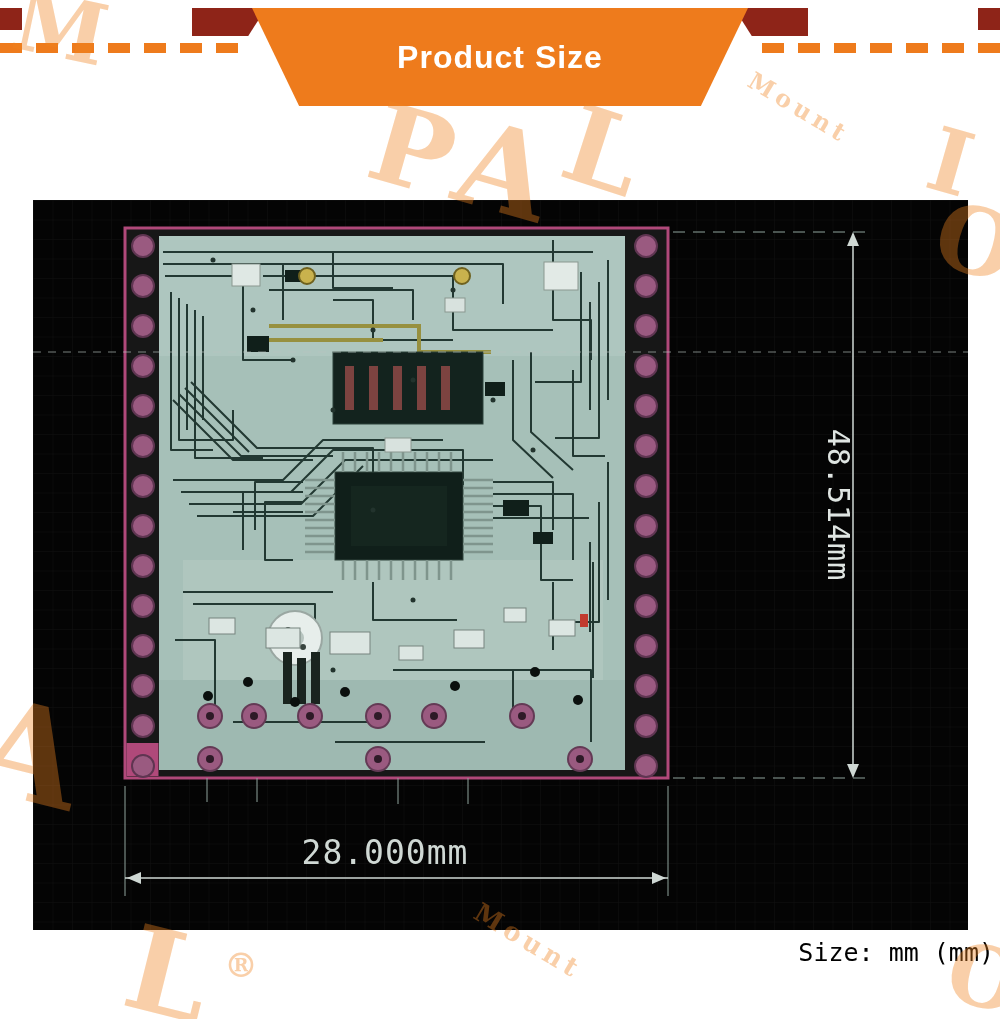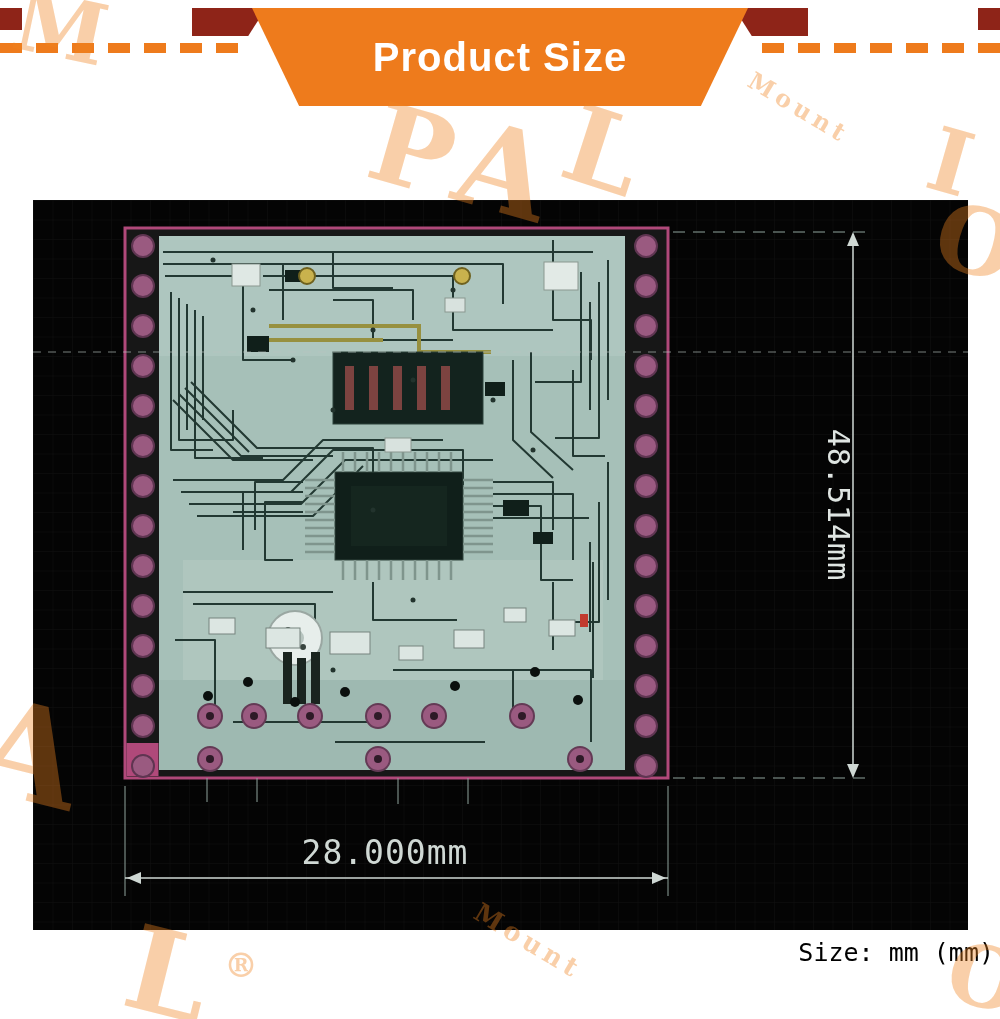--- a/index.html
+++ b/index.html
@@ -21,21 +21,21 @@
   .dash.right { left: 762px; width: 238px; }
   .ribbon-end { position: absolute; top: 8px; width: 74px; height: 28px; background: #8e2418; }
   .ribbon-end.left  { left: 192px; clip-path: polygon(0 0, 100% 0, 76% 100%, 0 100%); }
   .ribbon-end.right { left: 734px; clip-path: polygon(0 0, 100% 0, 100% 100%, 24% 100%); }
   .trapezoid {
     position: absolute; left: 252px; top: 8px; width: 496px; height: 98px;
     background: #ee7b1c;
     clip-path: polygon(0 0, 100% 0, 90.5% 100%, 9.5% 100%);
     display: flex; align-items: center; justify-content: center;
   }
-  .trapezoid h1 { margin: 0; color: #fff; font-size: 40px; font-weight: 700; letter-spacing: 1px; }
+  .trapezoid h1 { margin: 0; color: #fff; font-size: 32px; font-weight: 700; letter-spacing: 1px; }
   
   .pcb-wrap { position: absolute; left: 33px; top: 200px; width: 935px; height: 730px; }
   .pcb-wrap svg { display: block; }
   
   .unit {
     position: absolute; top: 938px; right: 6px;
     font-family: "DejaVu Sans Mono", monospace; font-size: 25px; color: #000;
   }
   
   .wm {

